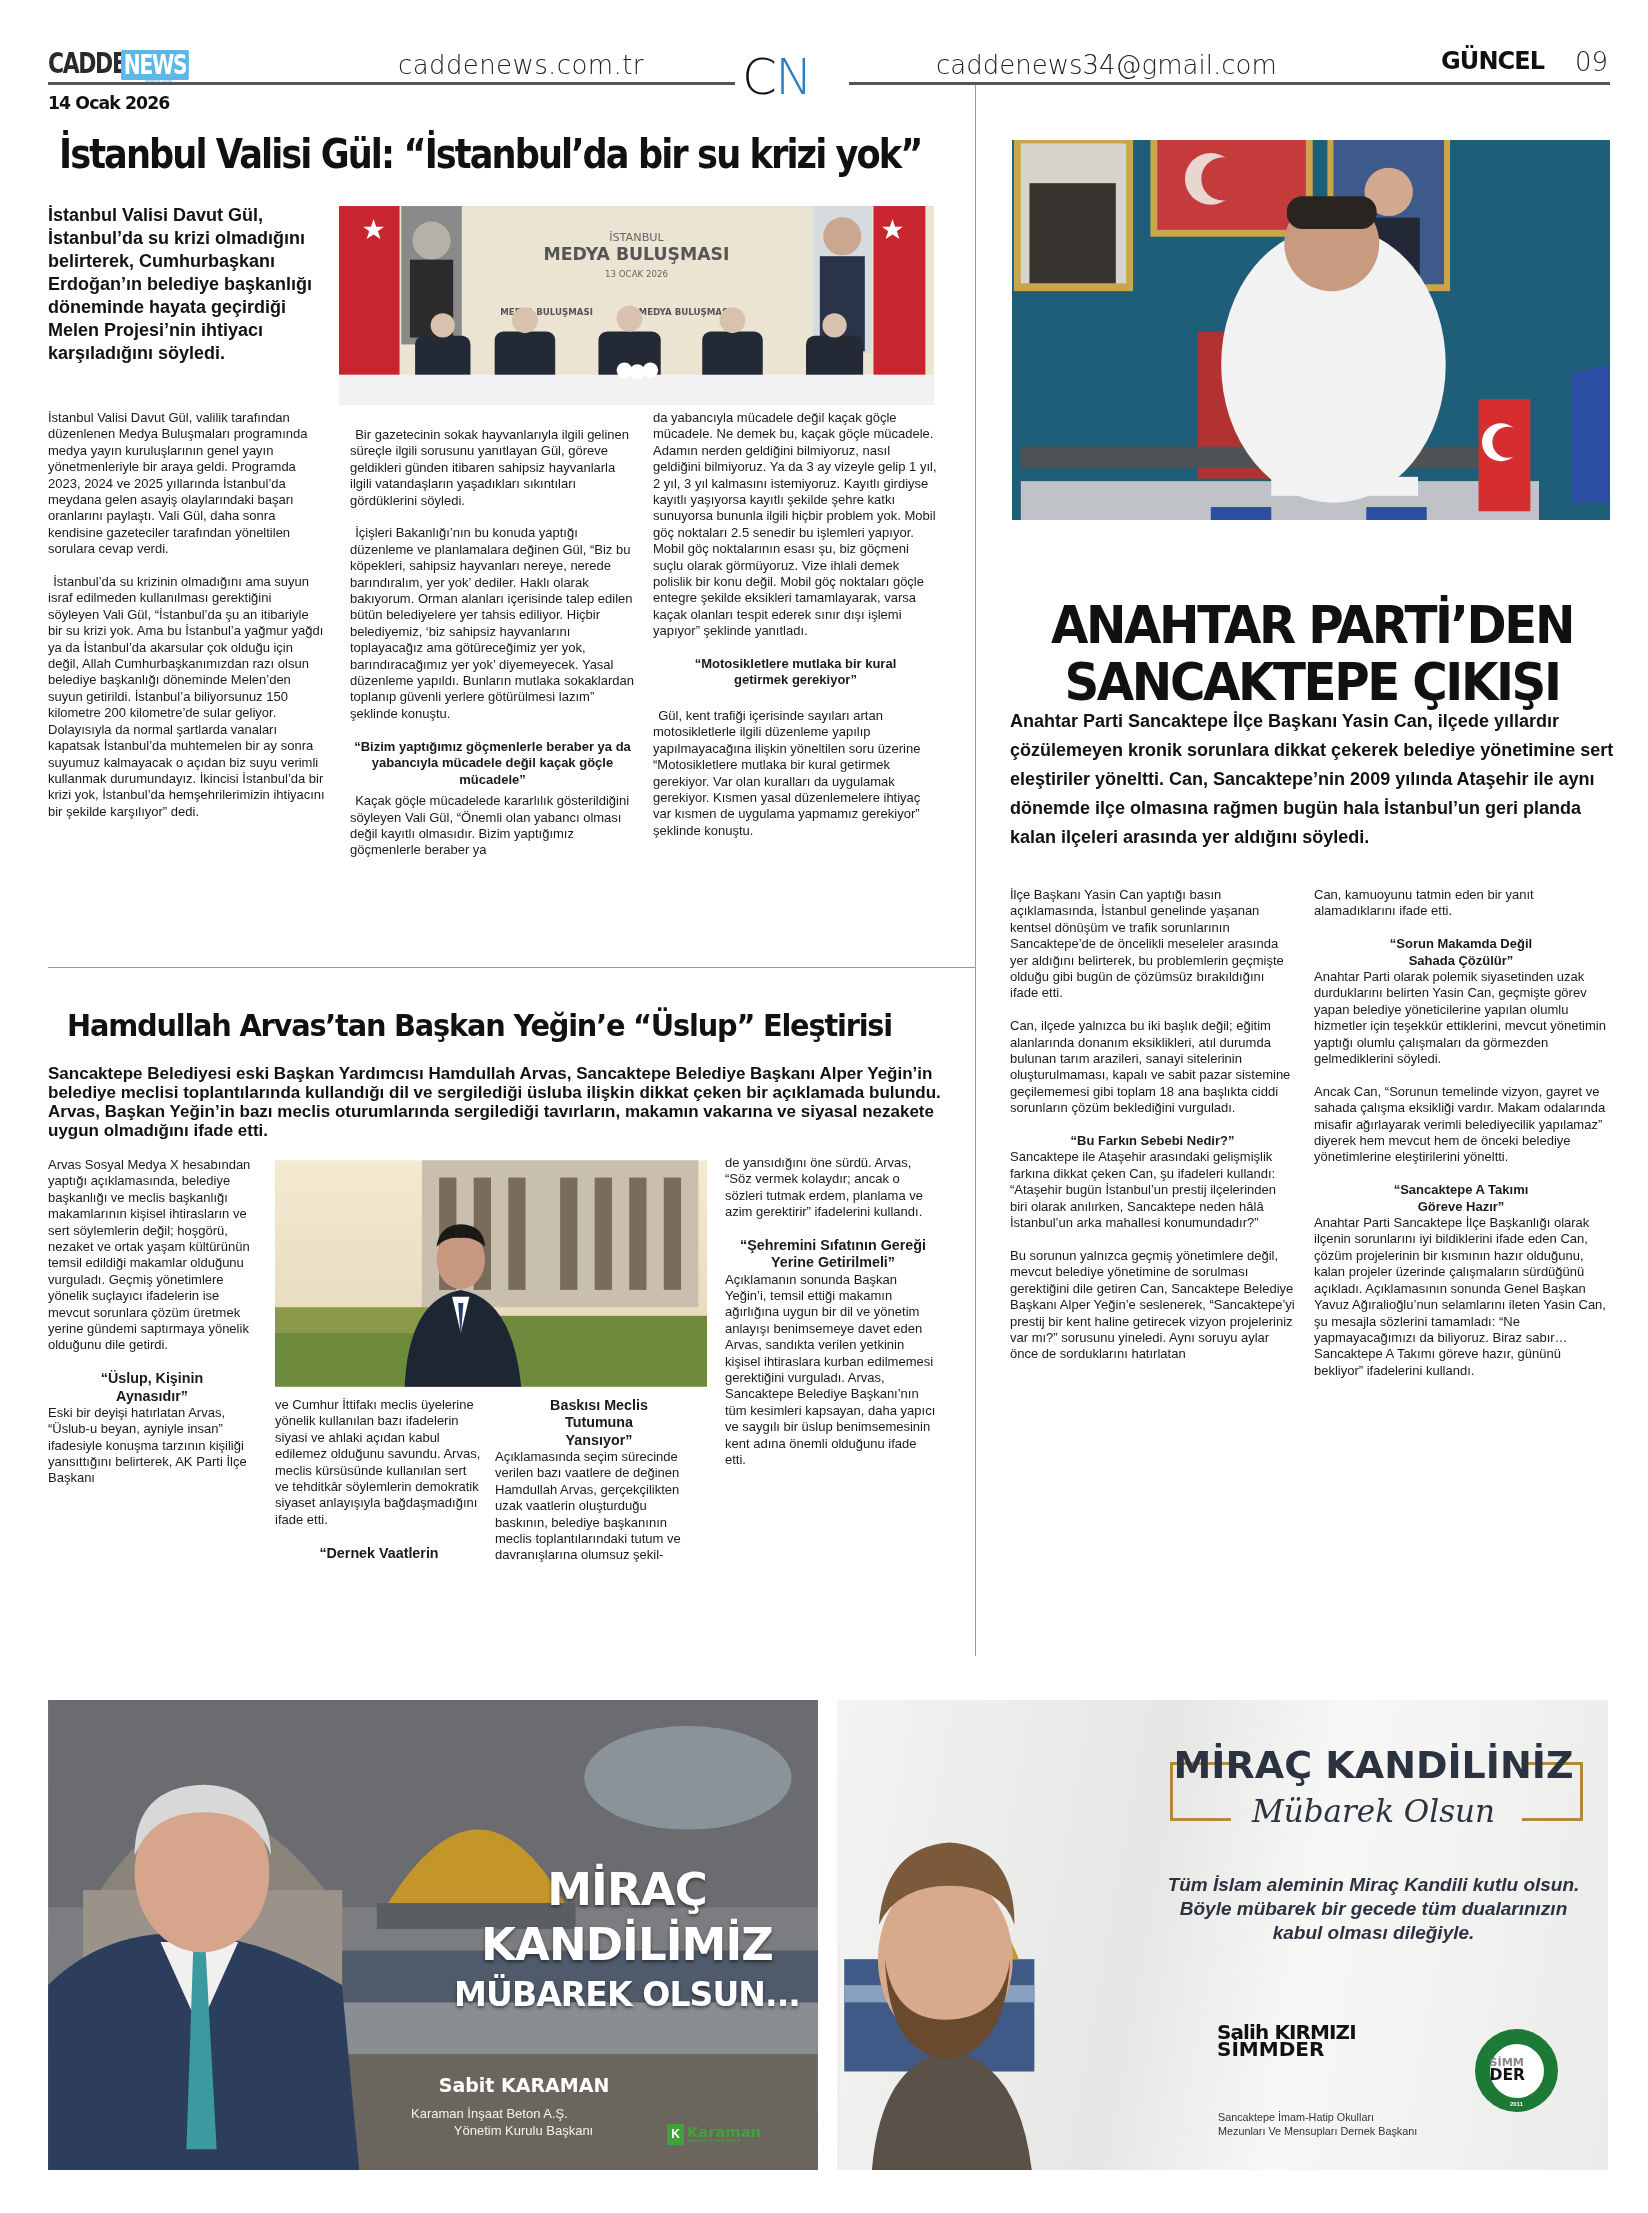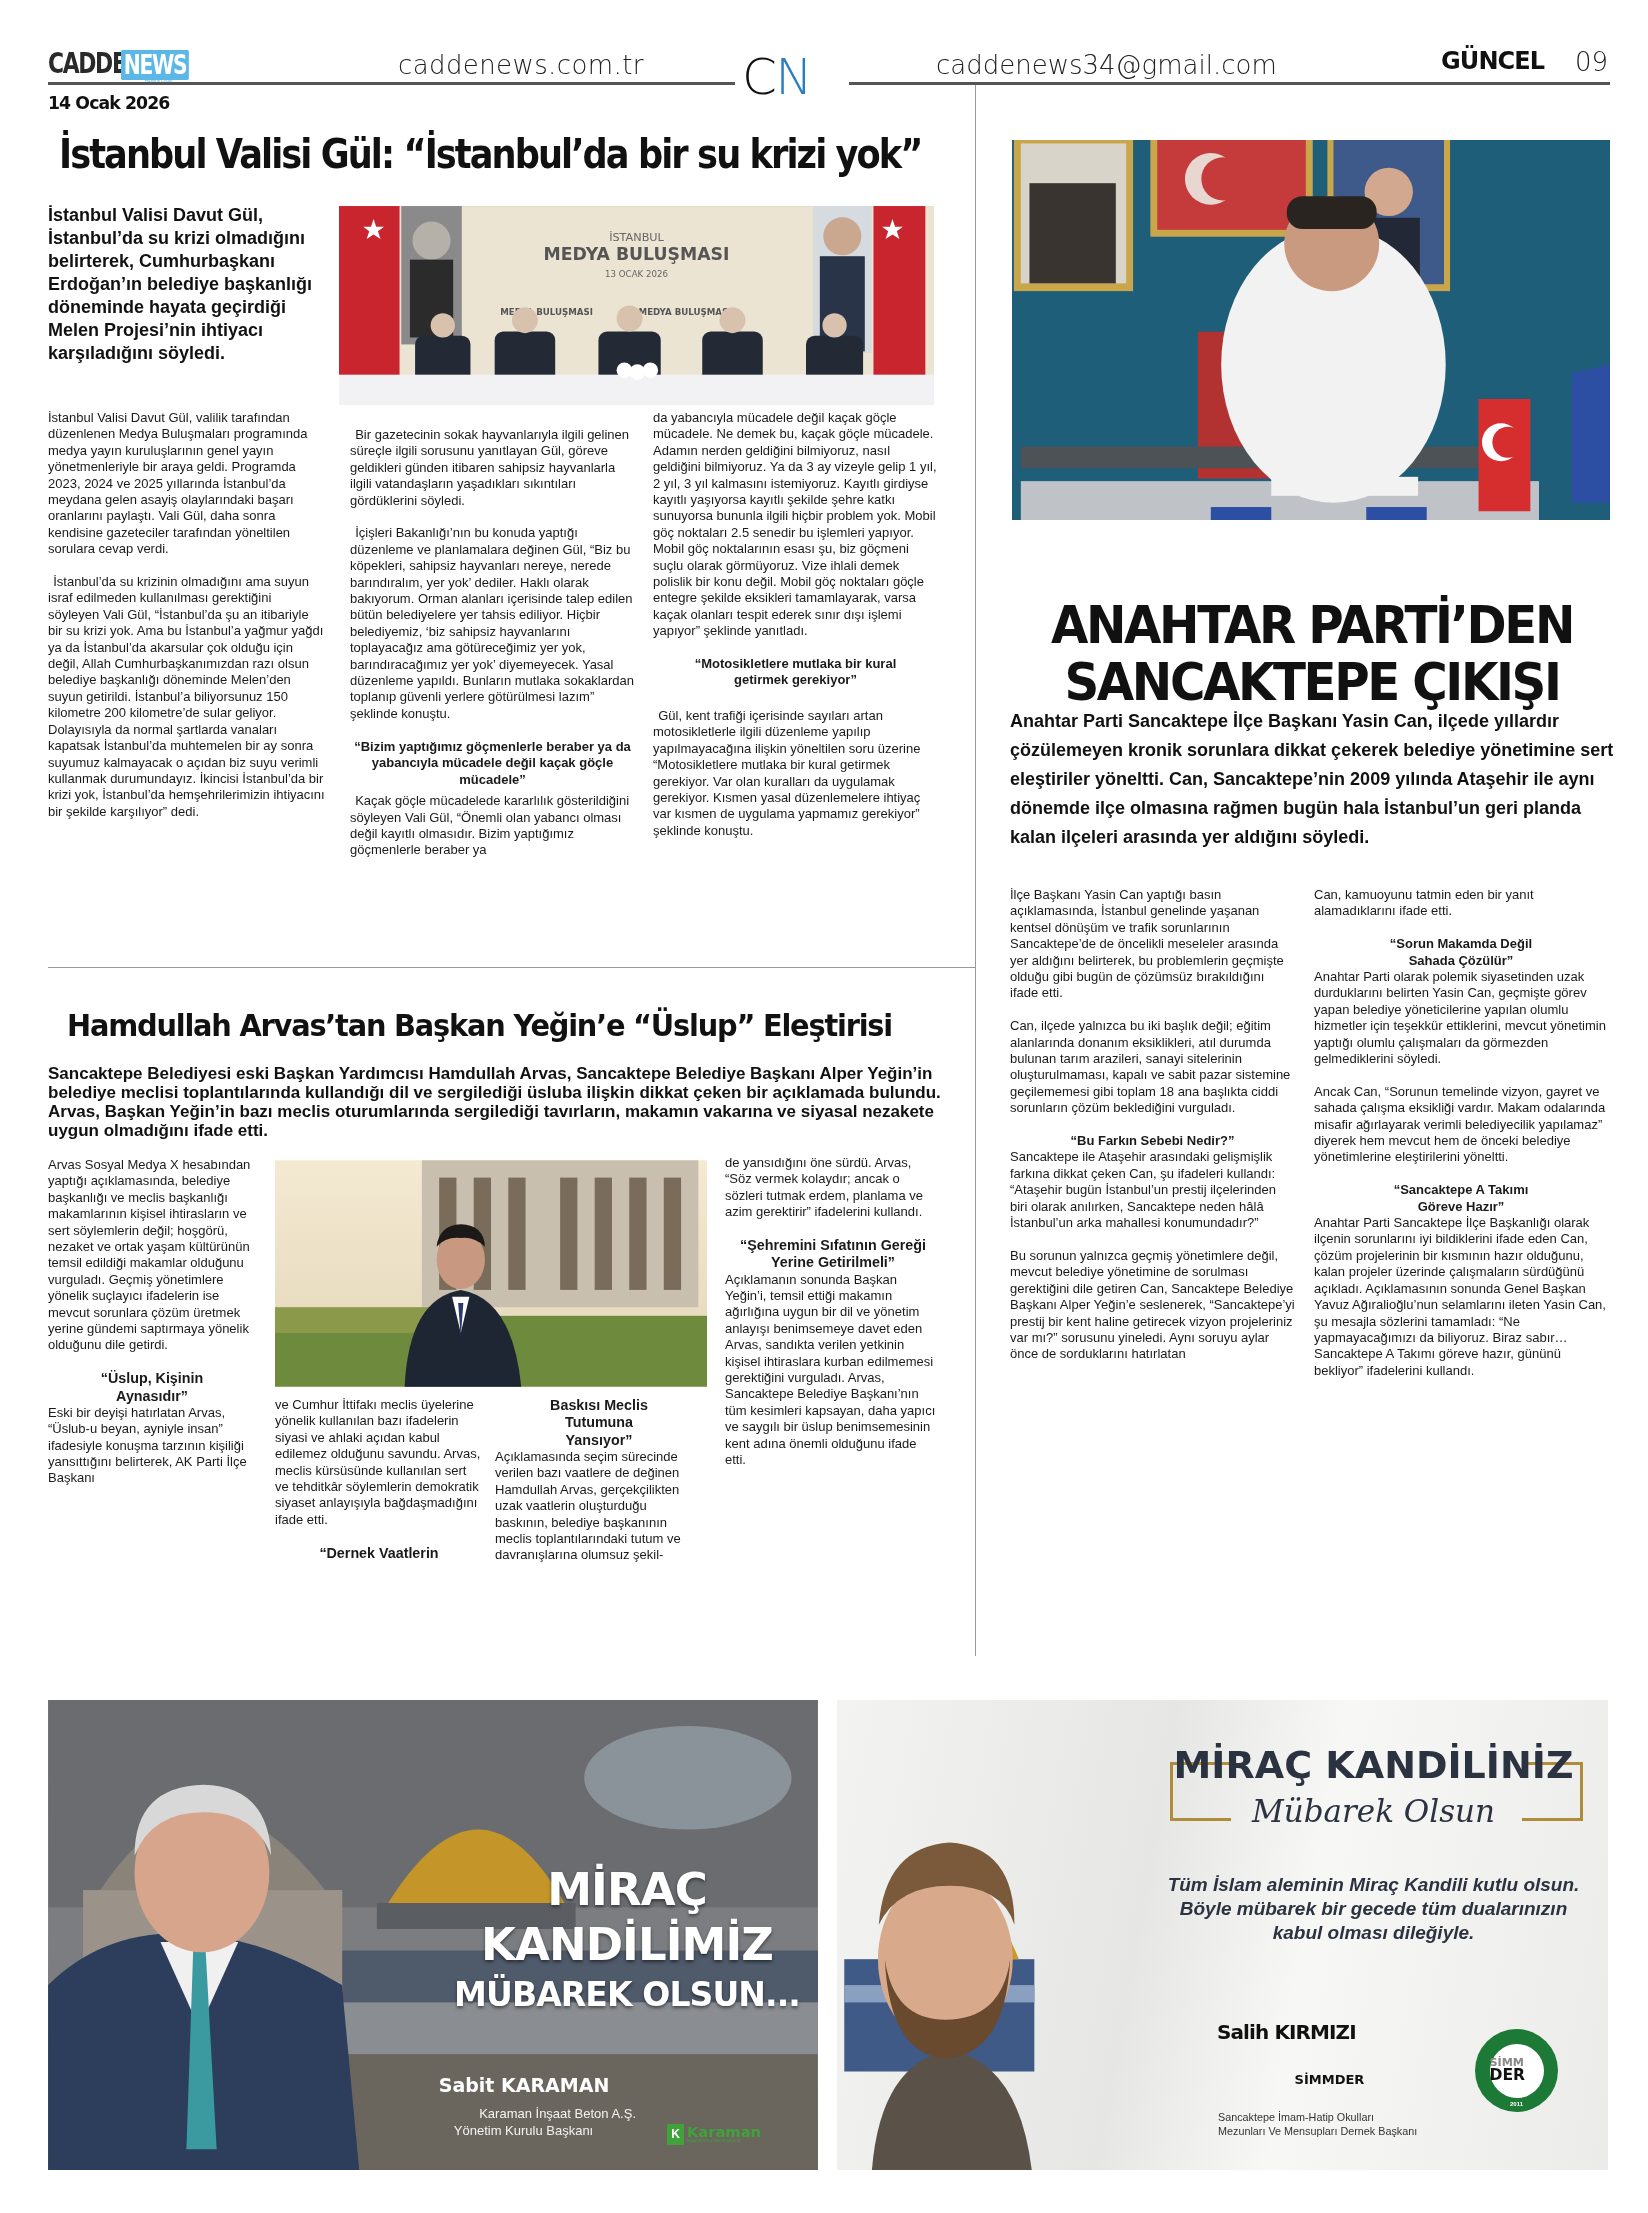--- a/index.html
+++ b/index.html
@@ -57,21 +57,21 @@
   
   .ad1 { left: 48px; top: 1700px; width: 770px; height: 470px; overflow: hidden; background: linear-gradient(#6b6e72 0%, #8c8a86 45%, #7a756c 70%, #5e5a54 100%); }
   .ad2 { left: 837px; top: 1700px; width: 771px; height: 470px; overflow: hidden; background: linear-gradient(100deg, #f3f3f2 0%, #e6e6e4 40%, #f7f7f6 60%, #ebebea 100%); }
   .ad1 .big { position:absolute; left: 380px; width: 398px; text-align: center; color:#fff; font-family:"DejaVu Sans", sans-serif; font-weight: 900; text-shadow: 0 1.7px 3.5px rgba(0,0,0,0.5); letter-spacing: -0.9px; }
   .ad2 .t1 { position:absolute; left: 329px; top: 43px; width: 415px; text-align:center; font-family:"DejaVu Sans", sans-serif; font-weight:900; font-size: 38px; color:#2c3340; letter-spacing: 0px; }
   .ad2 .t2 { position:absolute; left: 329px; top: 93px; width: 415px; text-align:center; font-family:"DejaVu Serif", serif; font-style: italic; font-size: 31px; color:#2c3340; }
   .ad2 .frame-l { position:absolute; left: 333px; top: 62px; width: 61px; height: 59px; border-left: 3.5px solid #b08b3a; border-top: 3.5px solid #b08b3a; border-bottom: 3.5px solid #b08b3a; }
   .ad2 .frame-r { position:absolute; left: 685px; top: 62px; width: 61px; height: 59px; border-right: 3.5px solid #b08b3a; border-top: 3.5px solid #b08b3a; border-bottom: 3.5px solid #b08b3a; }
   .ad2 .msg { position:absolute; left: 329px; top: 173px; width: 415px; text-align:center; font-weight:700; font-style: italic; font-size: 19px; line-height: 24px; color:#2c3340; }
   .ad2 .name { position:absolute; left: 380px; top: 320px; width: 225px; text-align:left; font-family:"DejaVu Sans", sans-serif; font-weight: 900; font-size: 20px; color:#111; letter-spacing:-0.9px; }
-  .ad2 .org { position:absolute; left: 380px; top: 372px; width: 225px; text-align:center; font-family:"DejaVu Sans", sans-serif; font-size: 13px; font-weight:700; color:#111; }
+  .ad2 .org { position:absolute; left: 380px; top: 337px; width: 225px; text-align:left; font-family:"DejaVu Sans", sans-serif; font-size: 20px; font-weight:700; color:#111; }
   .ad2 .desc { position:absolute; left: 381px; top: 382px; width: 259px; text-align:left; font-size: 10.8px; line-height: 14px; color:#333;margin-top:28px; }
   .badge { position:absolute; left: 638px; top: 329px; width: 83px; height: 83px; border-radius: 50%; background: #1d7a36; display:flex; align-items:center; justify-content:center; }
   .badge .inner { width: 54px; height: 54px; border-radius:50%; background:#fff; display:flex; flex-direction:column; align-items:flex-start; justify-content:center; font-family:"DejaVu Sans", sans-serif; font-weight:900; line-height: 1; }
   .badge .s1 { font-size: 11.2px; color:#888; }
   .badge .s2 { font-size: 15.6px; color:#111; }
   .badge .yr { position:absolute; bottom: 5.2px; font-size: 6px; color:#fff; font-weight:700; }
 </style>
 </head>
 <body>
 
@@ -267,21 +267,21 @@
     <path d="M0 544 L0 330 Q60 270 150 270 Q240 270 340 330 L360 544 Z" fill="#2c3e5c"></path>
     <polygon points="130,280 175,380 220,280" fill="#f0f0f0"></polygon>
     <polygon points="168,285 160,520 195,520 182,285" fill="#3a9aa0"></polygon>
     <ellipse cx="178" cy="200" rx="78" ry="92" fill="#d7a58c"></ellipse>
     <path d="M100 180 Q100 100 180 98 Q255 100 258 180 Q240 130 180 130 Q120 130 100 180 Z" fill="#d8d8d8"></path>
   </svg>
   <div class="big" style="top:163px; font-size:45px;">MİRAÇ</div>
   <div class="big" style="top:218px; font-size:45px;">KANDİLİMİZ</div>
   <div class="big" style="top:275px; font-size:33px;">MÜBAREK OLSUN...</div>
   <div class="abs" style="left:372px; top:374px; width:208px; text-align:center; color:#fff; font-family:'DejaVu Sans',sans-serif; font-weight:900; font-size:19px;">Sabit KARAMAN</div>
-  <div class="abs" style="left:363px; top:405px; width:225px; text-align:right; color:#f3f3f3; font-size:13px; line-height:18px;">Karaman İnşaat Beton A.Ş.</div>
+  <div class="abs" style="left:363px; top:405px; width:225px; text-align:left; color:#f3f3f3; font-size:13px; line-height:18px;">Karaman İnşaat Beton A.Ş.</div>
   <div class="abs" style="left:363px; top:423px; width:225px; text-align:center; color:#f3f3f3; font-size:13px;">Yönetim Kurulu Başkanı</div>
   <div class="abs" style="left:619px; top:424px; display:flex; align-items:center;">
     <span style="display:inline-block;width:17.3px;height:21px;background:#3fa33a;color:#fff;font-weight:900;font-size:12px;text-align:center;line-height:21px;">K</span>
     <span style="display:flex;flex-direction:column;margin-left:2.6px;">
       <span style="color:#3fa33a;font-weight:900;font-size:14.7px;font-family:'DejaVu Sans',sans-serif;line-height:1;">Karaman</span>
       <span style="color:#3fa33a;font-size:3px;line-height:1.2;">İNŞAAT BETON ve İMAR MÜŞAVİRLİĞİ</span>
     </span>
   </div>
 </div>
 

